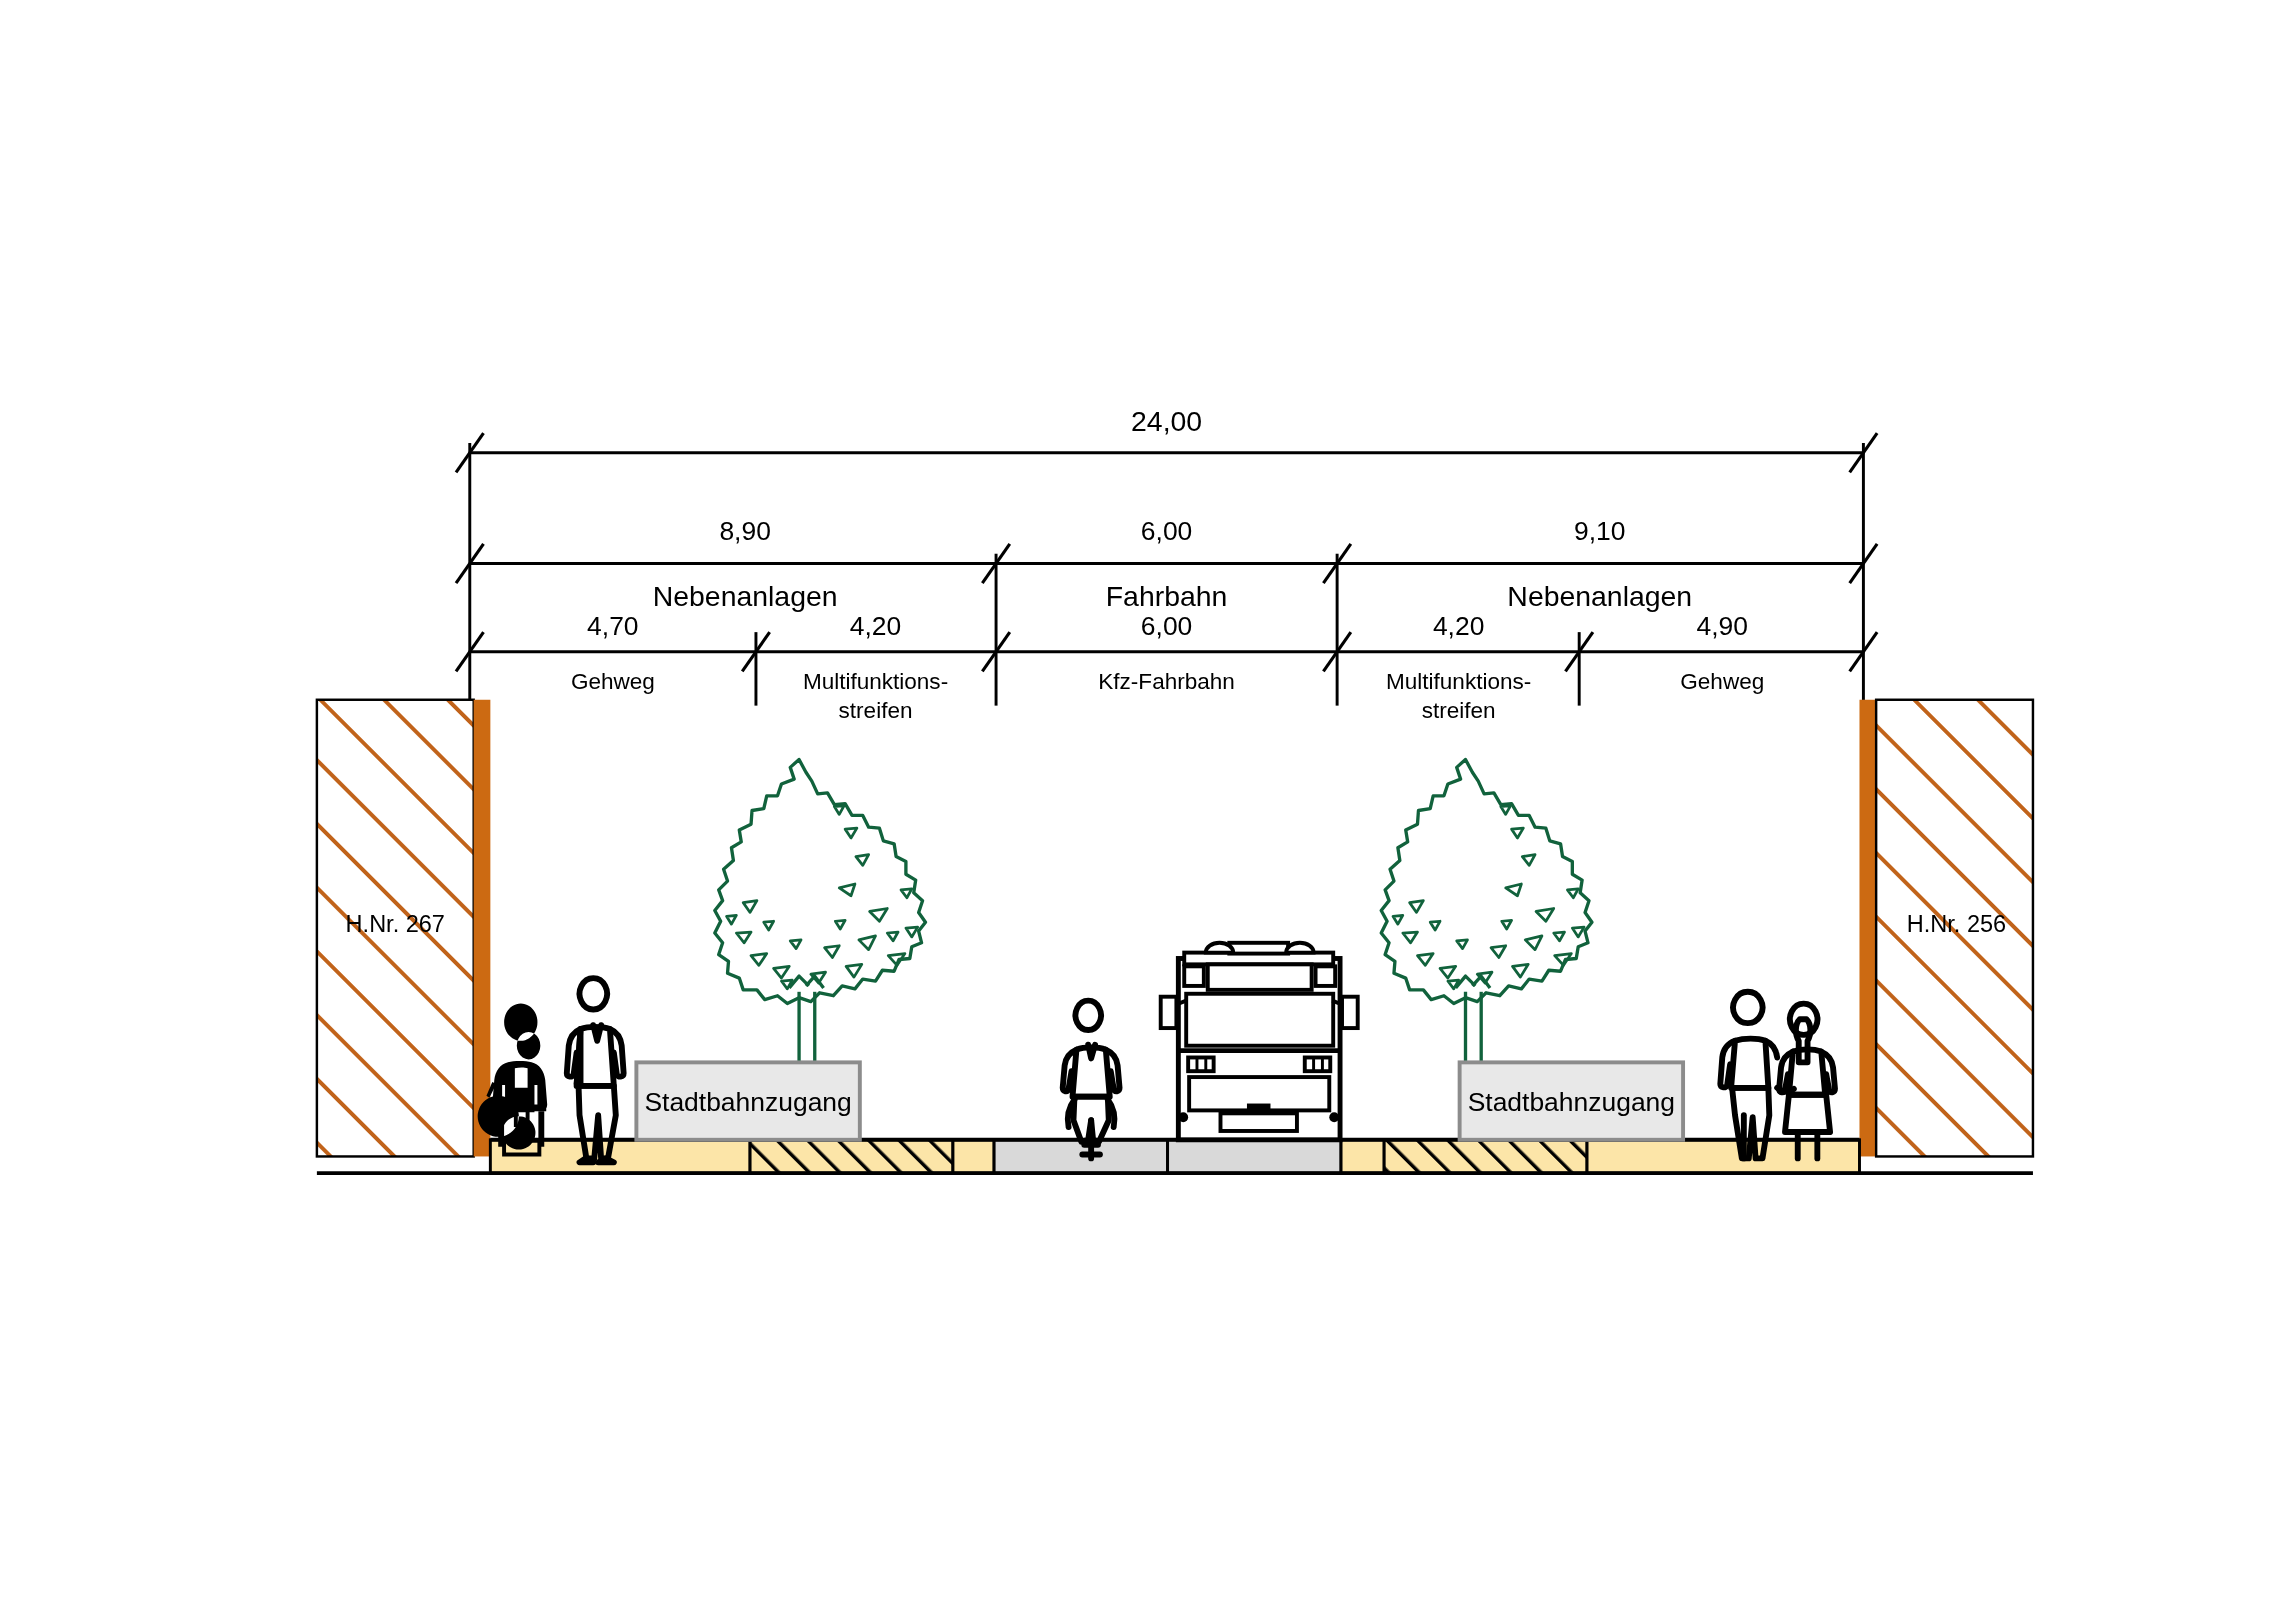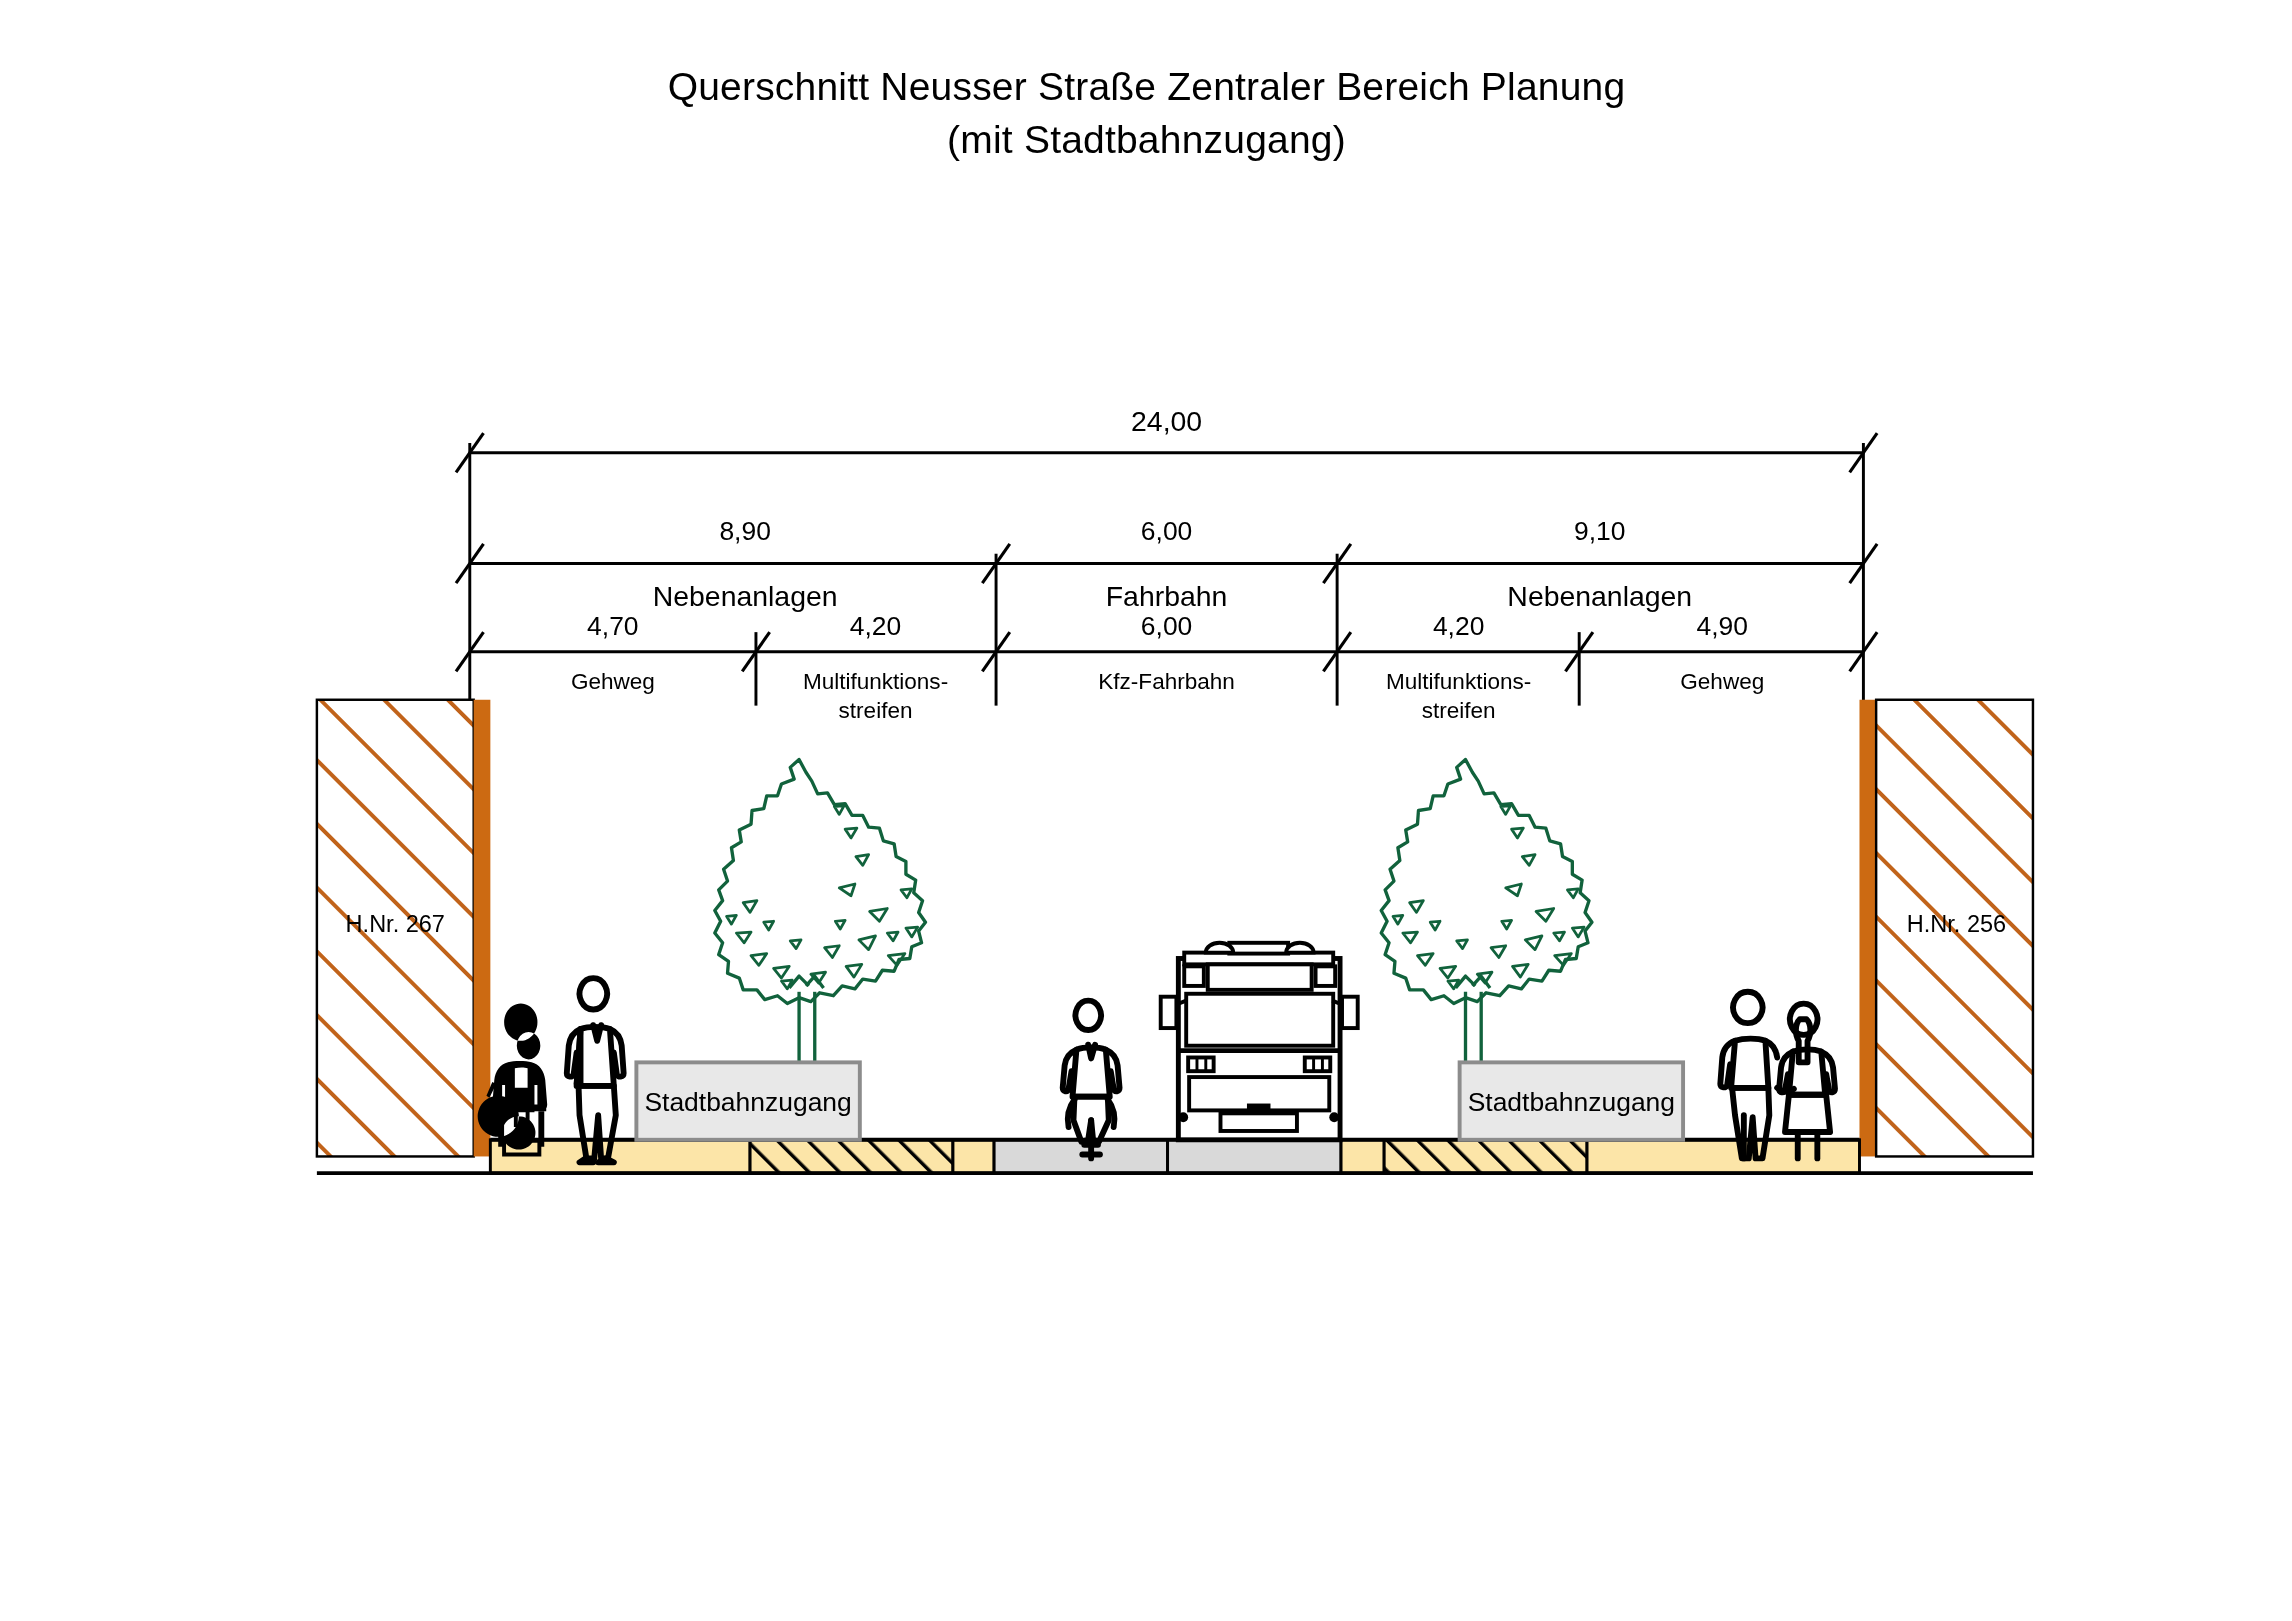--- a/index.html
+++ b/index.html
@@ -93,24 +93,20 @@
     stroke: #000;
     stroke-width: 4;
     fill: none;
   }
 </style>
 </head>
 <body>
 
 <div id="stage">
 
-  <div class="title-block">
-    <span class="title-line">Querschnitt Neusser Straße Zentraler Bereich Planung</span>
-    <span class="title-line">(mit Stadtbahnzugang)</span>
-  </div>
 
   <svg id="plan" width="2293" height="1621" viewBox="0 0 2339 1654">
     <defs>
       <pattern id="buildingHatch" width="46" height="46" patternUnits="userSpaceOnUse" patternTransform="rotate(-45)">
         <rect width="46" height="46" fill="#ffffff"></rect>
         <line x1="0" y1="0" x2="0" y2="46" stroke="#c1631a" stroke-width="8"></line>
       </pattern>
       <pattern id="mfsHatch" width="22" height="22" patternUnits="userSpaceOnUse" patternTransform="rotate(-45)">
         <rect width="22" height="22" fill="#fce5a8"></rect>
         <line x1="0" y1="0" x2="0" y2="22" stroke="#000000" stroke-width="7"></line>

